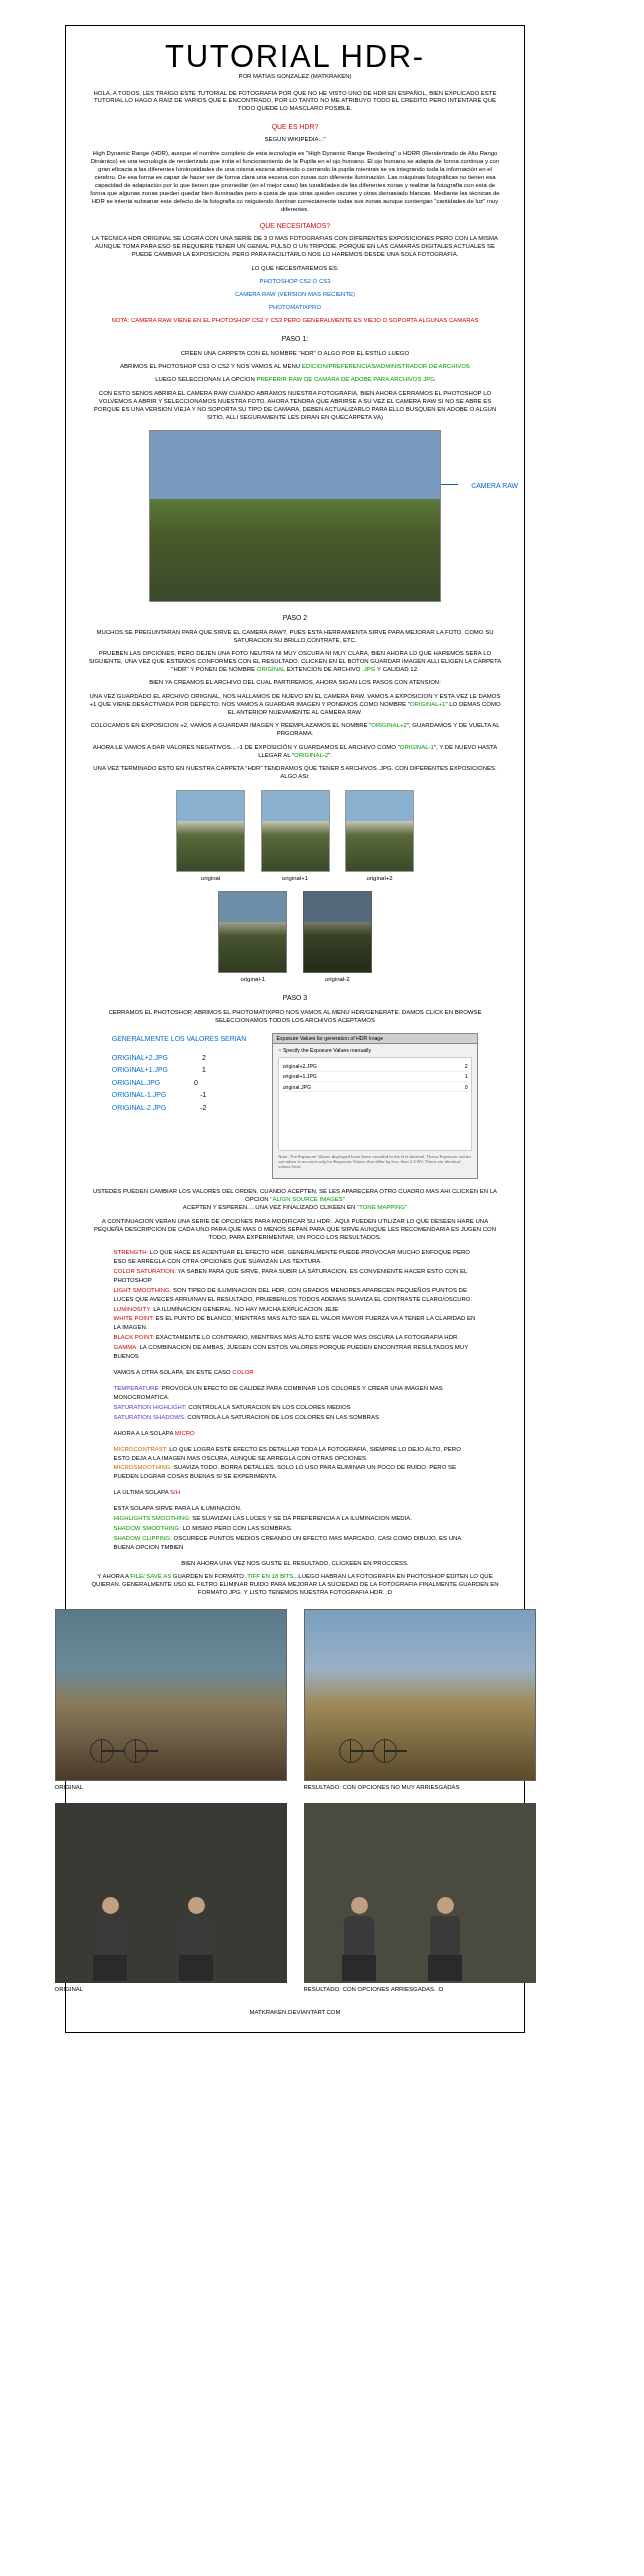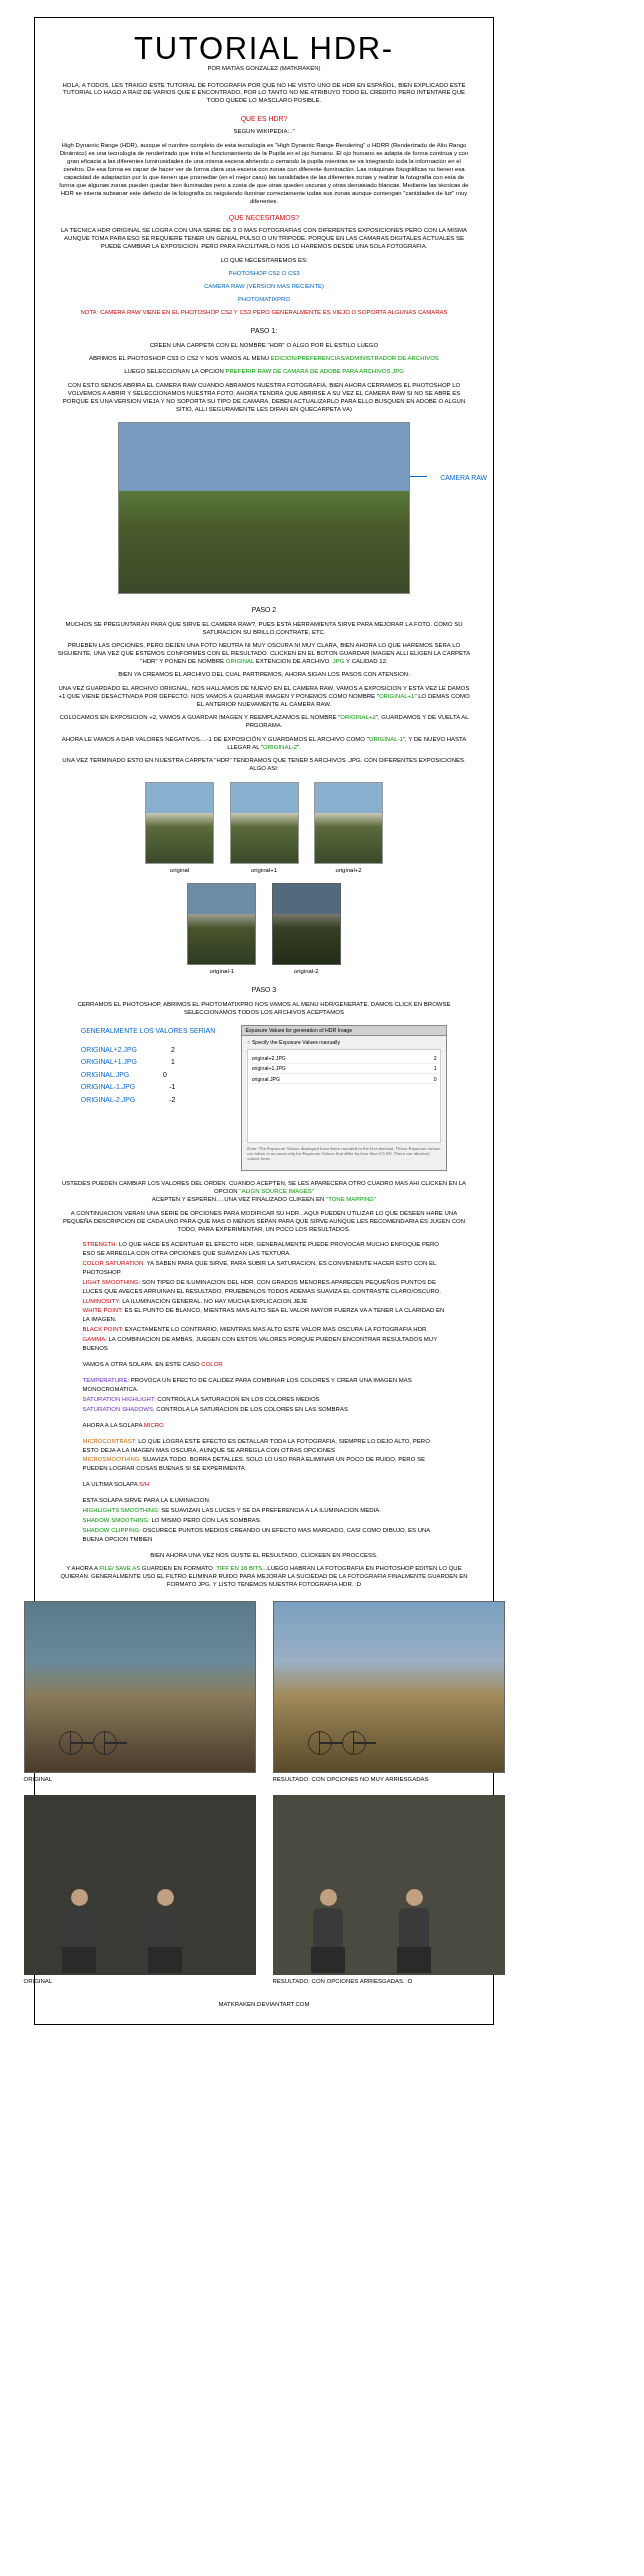--- a/index.html
+++ b/index.html
@@ -1,17 +1,17 @@
 <!DOCTYPE html>
 <html style="font-size:13.7px"><head>
 <meta charset="utf-8">
 <style>
   * { margin: 0; padding: 0; box-sizing: border-box; }
   body { font-family: Arial, Helvetica, sans-serif; background: #fff; width: 644px; }
-  .page { width: 528px; background: #fff; padding: 17px 34px; }
+  .page { width: 528px; background: #fff; padding: 25px 34px; margin-left: 31px; }
   .border-outer { border: 0.9px solid #000; padding: 13px 21.5px; }
   .title { font-size: 31px; font-weight: normal; text-align: center; letter-spacing: 1.7px; }
   .subtitle { font-size: 6px; text-align: center; margin-top: -1.7px; }
   .intro { font-size: 6px; text-align: center; margin: 10.3px 0; line-height: 1.3; }
   .section-q { color: #c00; font-size: 6.9px; text-align: center; margin: 8.6px 0 5.2px; }
   .body-text { font-size: 6px; text-align: center; line-height: 1.35; margin: 5.2px 0; }
   .needs { font-size: 6px; text-align: center; margin: 6.9px 0; }
   .blue { color: #0066cc; }
   .red { color: #c00; }
   .green { color: #009900; }

